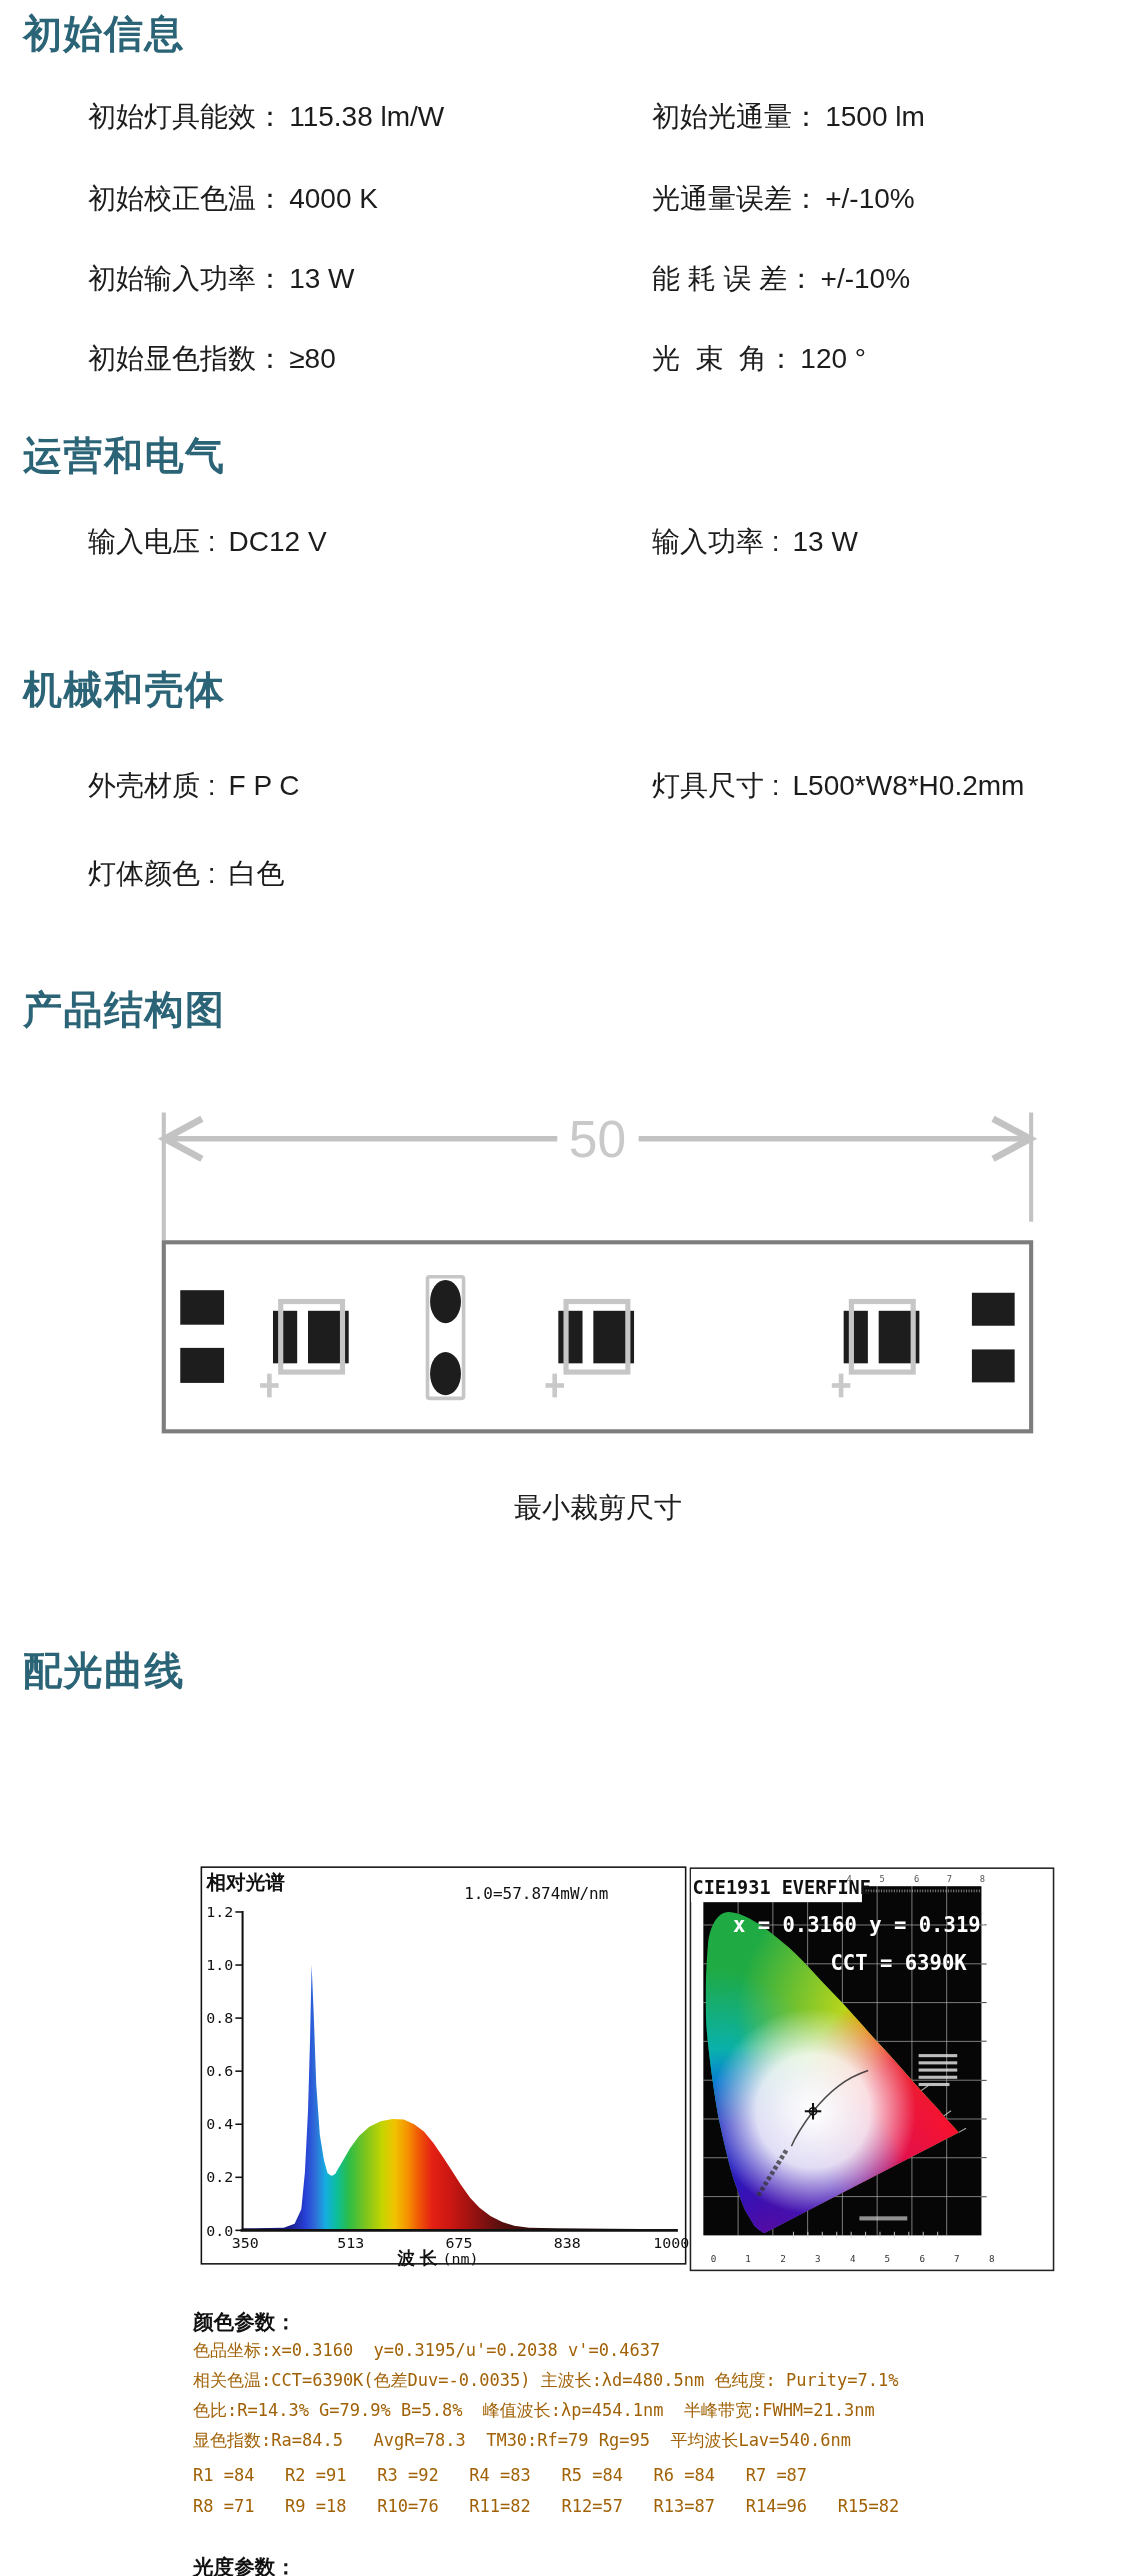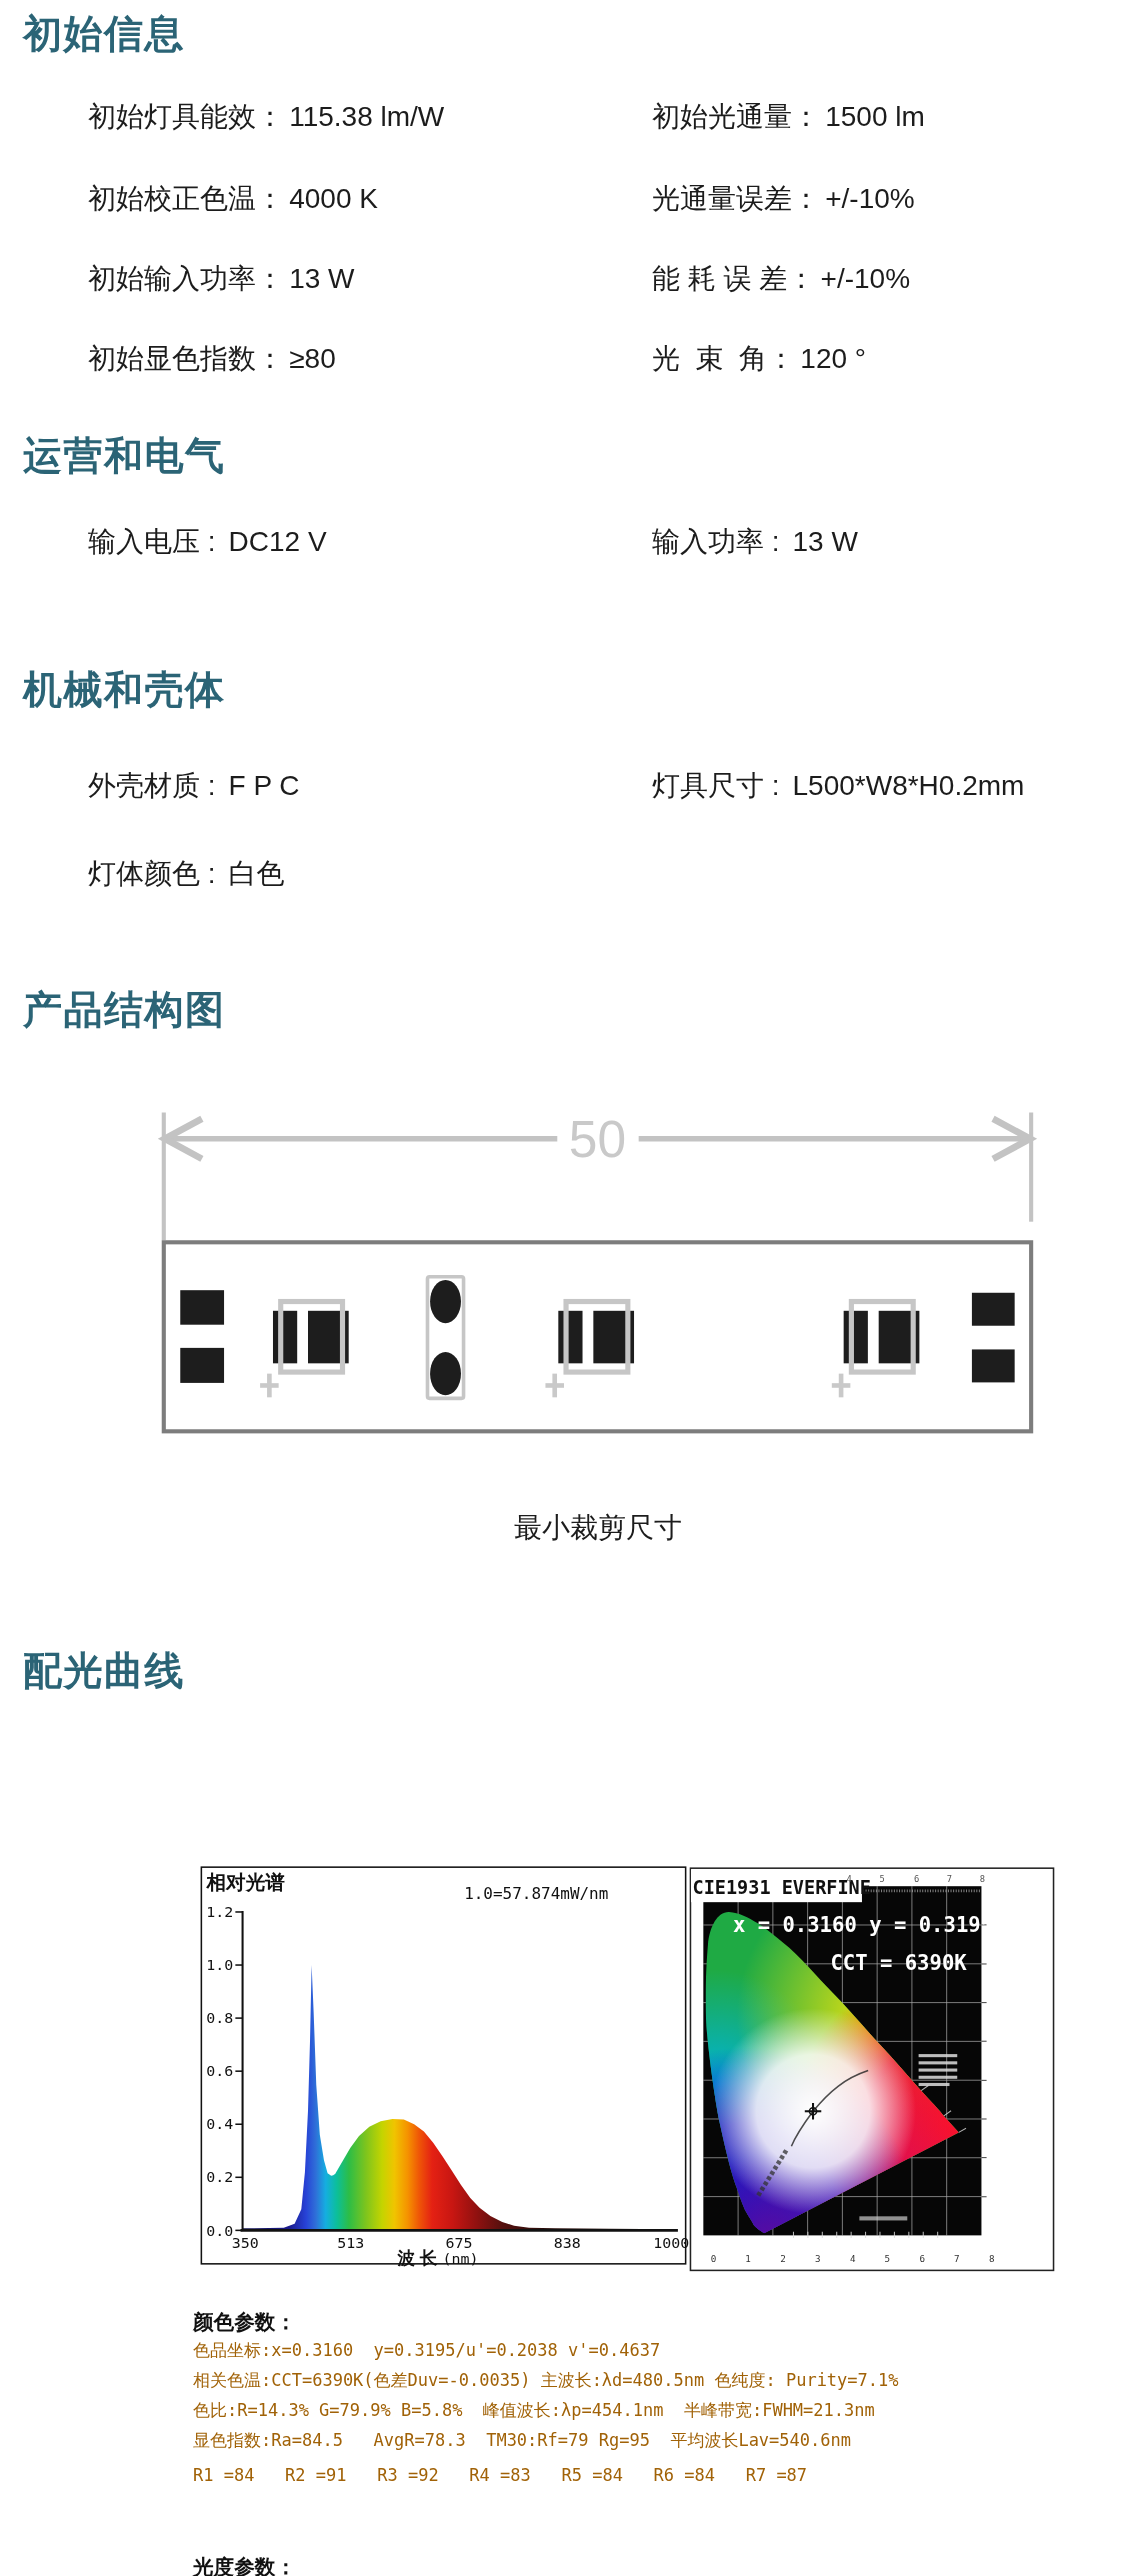--- a/index.html
+++ b/index.html
@@ -3,21 +3,21 @@
 <meta charset="utf-8">
 <style>
   html,body{margin:0;padding:0;background:#ffffff;}
   #page{position:relative;width:1146px;height:2631px;background:#ffffff;overflow:hidden;
         font-family:"Liberation Sans","DejaVu Sans",sans-serif;color:#1c1c1c;}
   .h1{position:absolute;left:23px;font-weight:700;font-size:39px;line-height:43px;
       color:#2b6476;letter-spacing:1.5px;white-space:nowrap;}
   .spec{position:absolute;font-size:28px;line-height:32px;white-space:nowrap;color:#1c1c1c;}
   .spec .lbl{white-space:pre;}
   .spec .val{margin-left:5.2px;white-space:pre;}
-  .caption{position:absolute;font-size:28px;line-height:32px;color:#1c1c1c;text-align:center;margin-top:20px;}
+  .caption{position:absolute;font-size:28px;line-height:32px;color:#1c1c1c;text-align:center;}
   .rpt-title{position:absolute;font-family:"DejaVu Serif","Liberation Serif",serif;
       font-size:25px;line-height:34px;letter-spacing:18.5px;color:#222;white-space:nowrap;}
   .rpt-h{position:absolute;font-family:"DejaVu Serif","Liberation Serif",serif;
       font-weight:700;font-size:20.6px;line-height:25px;color:#111;white-space:pre;margin-top:11px;}
   .rpt{position:absolute;font-family:"DejaVu Sans Mono","Liberation Mono",monospace;
       font-size:17px;line-height:23px;color:#a16207;white-space:pre;}
   svg{position:absolute;display:block;}
   svg text{font-family:"DejaVu Sans Mono","Liberation Mono",monospace;}
   .svg-sans{font-family:"Liberation Sans","DejaVu Sans",sans-serif;}
 </style>
@@ -360,17 +360,18 @@
     <text x="414" y="209" text-anchor="middle" font-size="40" font-weight="700" fill="#ffffff">CCT = 6390K</text>
   </svg>
 
   <div class="rpt-h" style="top:2299px;left:193px">颜色参数：</div>
   <div class="rpt" style="top:2339px;left:193px">色品坐标:x=0.3160  y=0.3195/u'=0.2038 v'=0.4637</div>
   <div class="rpt" style="top:2369px;left:193px">相关色温:CCT=6390K(色差Duv=-0.0035) 主波长:λd=480.5nm 色纯度: Purity=7.1%</div>
   <div class="rpt" style="top:2399px;left:193px">色比:R=14.3% G=79.9% B=5.8%  峰值波长:λp=454.1nm  半峰带宽:FWHM=21.3nm</div>
   <div class="rpt" style="top:2429px;left:193px">显色指数:Ra=84.5   AvgR=78.3  TM30:Rf=79 Rg=95  平均波长Lav=540.6nm</div>
 
   <div class="rpt" style="top:2464px;left:193px">R1 =84   R2 =91   R3 =92   R4 =83   R5 =84   R6 =84   R7 =87</div>
+  <div class="rpt" style="top:2495px;left:193px">R8 =71   R9 =18   R10=76   R11=82   R12=57   R13=87   R14=96   R15=82</div>
 
   <div class="rpt-h" style="top:2544px;left:193px">光度参数：</div>
 
 </div>
 
 
 </body></html>

